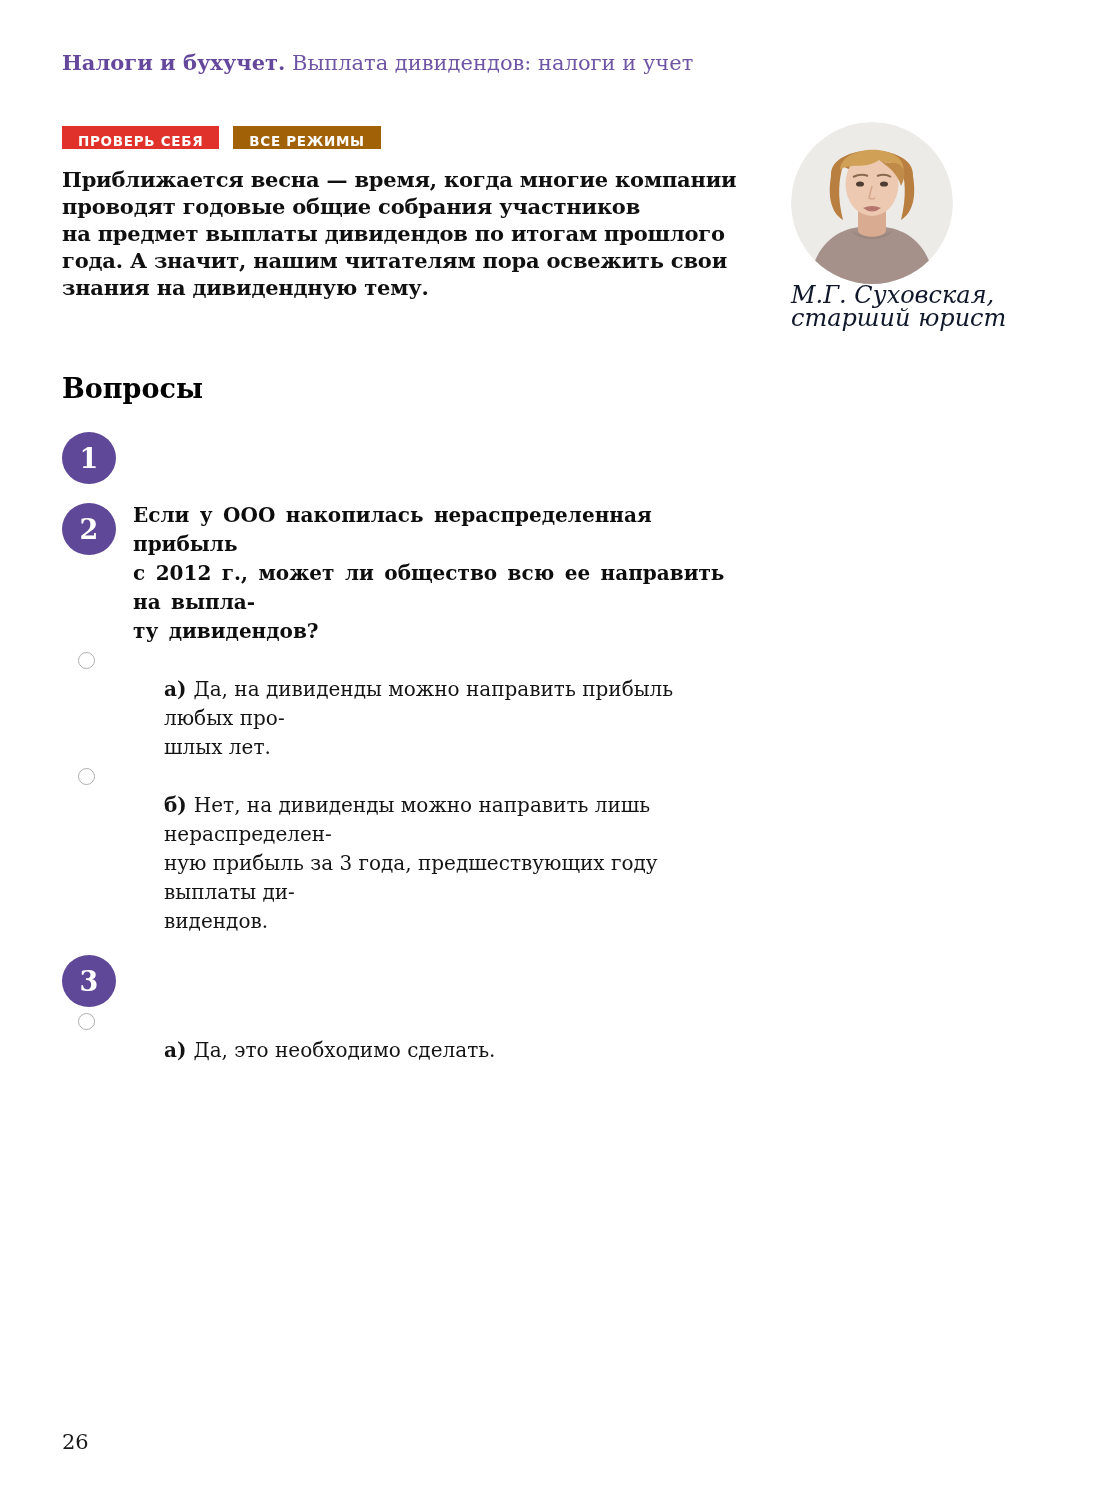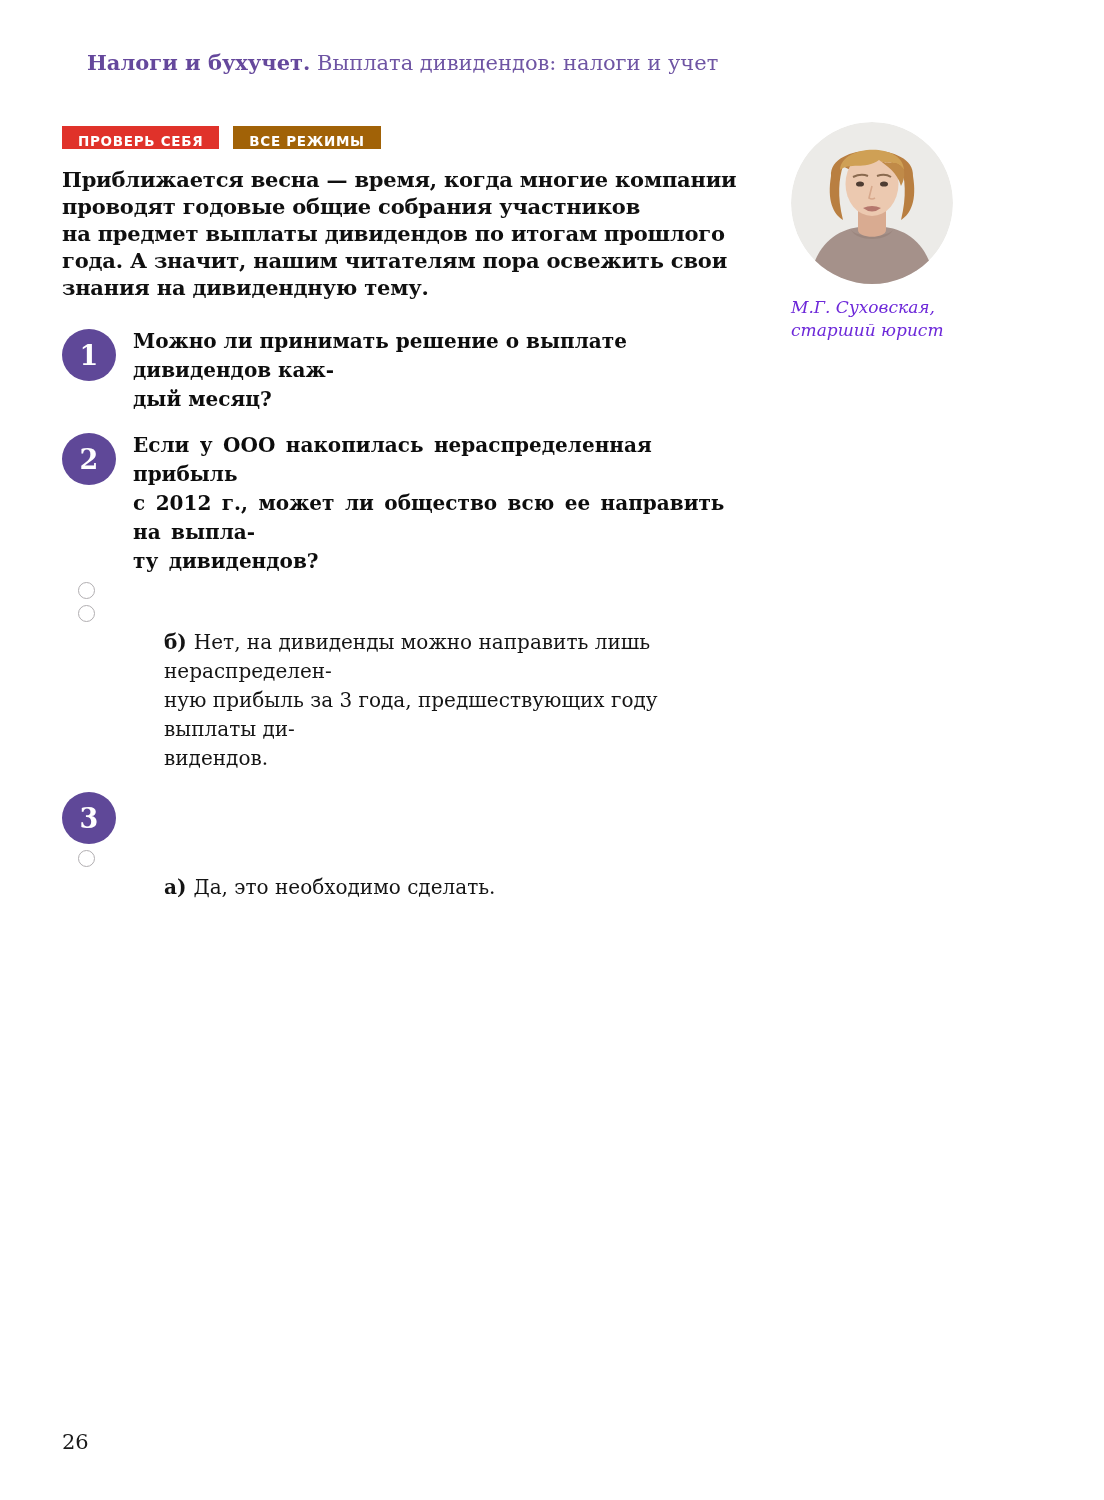--- a/index.html
+++ b/index.html
@@ -7,21 +7,21 @@
     position:relative;
     width:1104px;height:1500px;
     background:#fff;
     overflow:hidden;
     font-family:"DejaVu Serif", serif;
     color:#1a1a1a;
   }
   .content{padding:48px 0 0 62px;width:690px;}
 
   
-  .kicker{font-size:21px;line-height:30px;margin-left:25px;}
+  .kicker{font-size:21px;line-height:30px;}
   .kicker .kicker-bold{font-weight:bold;color:#65489c;}
   .kicker .kicker-rest{color:#6f55a4;}
 
   
   .badges{margin-top:48px;display:flex;gap:14px;}
   .badge{
     font-family:"DejaVu Sans", sans-serif;
     font-weight:bold;font-size:13.5px;letter-spacing:.7px;
     color:#fff;padding:7px 16px 0;white-space:nowrap;
   }
@@ -33,22 +33,22 @@
     margin:17px 0 0;font-size:21px;line-height:27px;font-weight:bold;
     color:#101010;white-space:pre-line;letter-spacing:-0.2px;
   }
 
   
   .author-photo{
     position:absolute;left:791px;top:122px;width:162px;height:162px;
     border-radius:50%;overflow:hidden;
   }
   .author-caption{
-    position:absolute;left:791px;top:296px;width:220px;
-    font-style:italic;font-size:17px;line-height:23px;color:#6d28d9;
+    position:absolute;left:791px;top:284px;width:220px;
+    font-style:italic;font-size:24px;line-height:23px;color:#0f172a;
   }
 
   
   .title{
     margin:34px 0 0;font-size:44px;line-height:57px;font-weight:bold;
     letter-spacing:-0.5px;color:#000;white-space:pre-line;
   }
 
   
   .questions-heading{margin:72px 0 0;font-size:27px;font-weight:bold;color:#000;}
@@ -97,40 +97,43 @@
       <span class="badge badge-purple">ВСЕ РЕЖИМЫ</span>
     </div>
 
     <p class="intro">Приближается весна — время, когда многие компании
 проводят годовые общие собрания участников
 на предмет выплаты дивидендов по итогам прошлого
 года. А значит, нашим читателям пора освежить свои
 знания на дивидендную тему.</p>
 
 
+    <h2 class="questions-heading">Вопросы</h2>
 
     <div class="questions">
         <div class="question">
     <div class="q-badge">
       <span>1</span>
     </div>
-    <p class="q-text">Можно ли принимать решение о выплате дивидендов каж-
-дый месяц?</p>
   </div>
         <div class="question">
     <div class="q-badge">
       <span>2</span>
     </div>
     <p class="q-text">Если у ООО накопилась нераспределенная прибыль
 с 2012 г., может ли общество всю ее направить на выпла-
 ту дивидендов?</p>
     <div class="q-options">
 
     <div class="option">
         <span class="radio"></span>
+        <p class="opt-text">
+          <span class="opt-label">а)</span><span>Да, на дивиденды можно направить прибыль любых про-
+шлых лет.</span>
+        </p>
       </div>
             <div class="option">
         <span class="radio"></span>
         <p class="opt-text">
           <span class="opt-label">б)</span><span>Нет, на дивиденды можно направить лишь нераспределен-
 ную прибыль за 3 года, предшествующих году выплаты ди-
 видендов.</span>
         </p>
       </div>
           </div>

